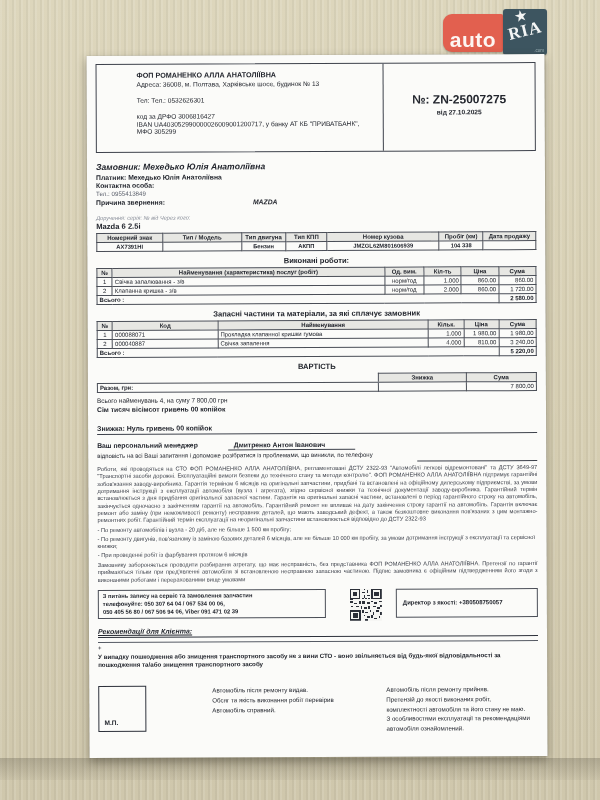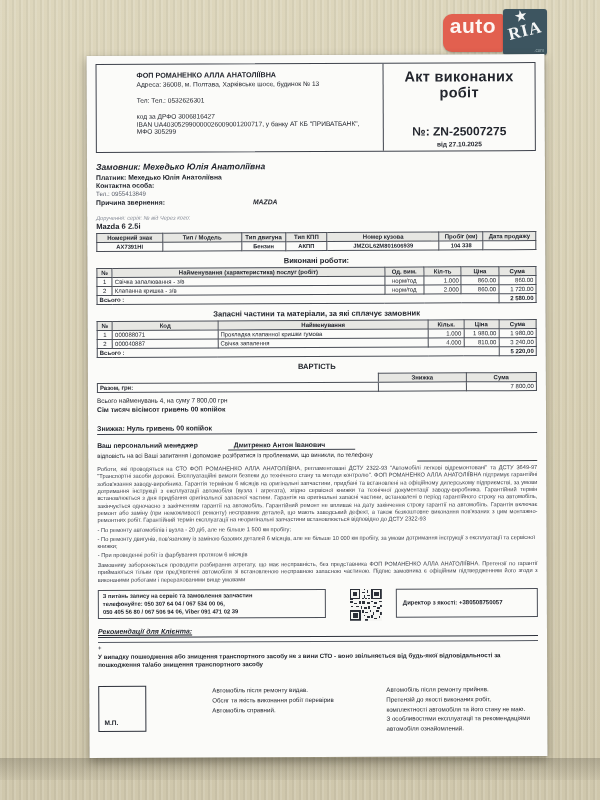--- a/index.html
+++ b/index.html
@@ -10,21 +10,21 @@
     background-image:
       repeating-linear-gradient(90deg, rgba(255,255,255,.10) 0 2px, rgba(0,0,0,0) 2px 5px, rgba(0,0,0,.04) 5px 7px),
       linear-gradient(180deg,#ddd6bc 0%,#d6ceb2 55%,#cfc7ac 100%);
     color:#23262e;
   }
   .bottom-band{position:absolute;left:0;right:0;top:758px;height:22px;
     background:linear-gradient(180deg, rgba(90,85,70,.30), rgba(90,85,70,.06));}
   
   .logo{position:absolute;top:9px;right:53px;display:flex;align-items:flex-start;}
   .logo-auto{background:#e2604f;color:#fdf5f2;width:60px;height:38px;margin-top:5px;
-    border-radius:9px 2px 2px 9px;display:flex;align-items:flex-start;justify-content:center;
+    border-radius:9px 2px 2px 9px;display:flex;align-items:flex-end;justify-content:center;
     font-size:21px;font-weight:bold;letter-spacing:.5px;box-shadow:0 1px 2px rgba(0,0,0,.25);}
   .logo-ria{background:#3d5560;width:44px;height:46px;border-radius:3px;position:relative;
     box-shadow:0 1px 2px rgba(0,0,0,.25);}
   .logo-ria .star{position:absolute;top:-2px;left:11px;color:#f4f6f5;font-size:15px;transform:rotate(-12deg);}
   .logo-ria .ria-txt{position:absolute;top:12px;left:5px;color:#f4f6f5;font-family:"Liberation Serif",serif;
     font-weight:bold;font-size:17px;transform:rotate(-14deg);letter-spacing:1px;}
   .logo-ria .com{position:absolute;bottom:2px;right:3px;color:#9fb3b8;font-size:4.5px;}
   
   .paper{position:absolute;left:88px;top:55px;width:458px;height:702px;background:#fbfbf9;
     box-shadow:0 4px 10px rgba(60,55,40,.45), 0 0 1px rgba(0,0,0,.3);
@@ -108,21 +108,20 @@
 
   <div class="hdr">
     <div class="hdr-left">
       <div class="company">ФОП РОМАНЕНКО АЛЛА АНАТОЛІЇВНА</div>
       <div class="hline">Адреса: 36008, м. Полтава, Харківське шосе, будинок № 13</div>
       <div class="hline sp">Тел: Тел.: 0532626301</div>
       <div class="hline sp">код за ДРФО 3006816427</div>
       <div class="hline" style="white-space:normal;">IBAN UA403052990000026009001200717, у банку АТ КБ "ПРИВАТБАНК", МФО 305299</div>
     </div>
     <div class="hdr-right">
-      <div class="doc-title">Акт виконаних робіт</div>
       <div class="doc-no">№: ZN-25007275</div>
       <div class="doc-date">від 27.10.2025</div>
     </div>
   </div>
 
   <div class="cust">
     <div class="zam">Замовник: Мехедько Юлія Анатоліївна</div>
     <div class="cline">Платник: Мехедько Юлія Анатоліївна</div>
     <div class="cline">Контактна особа:</div>
     <div class="cphone">Тел.: 0955413849</div>

